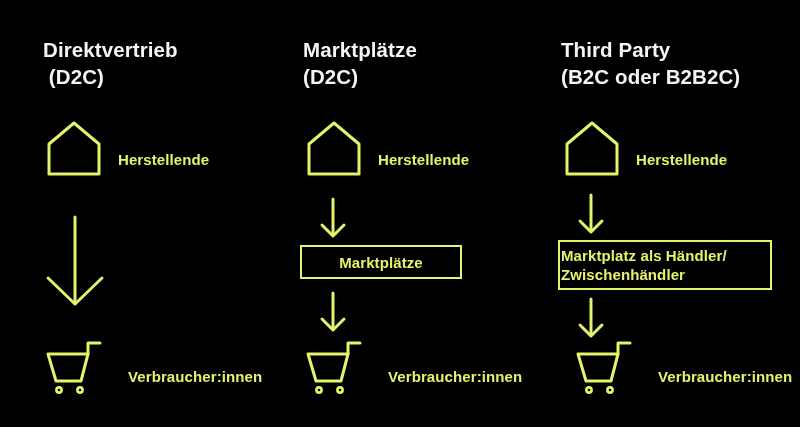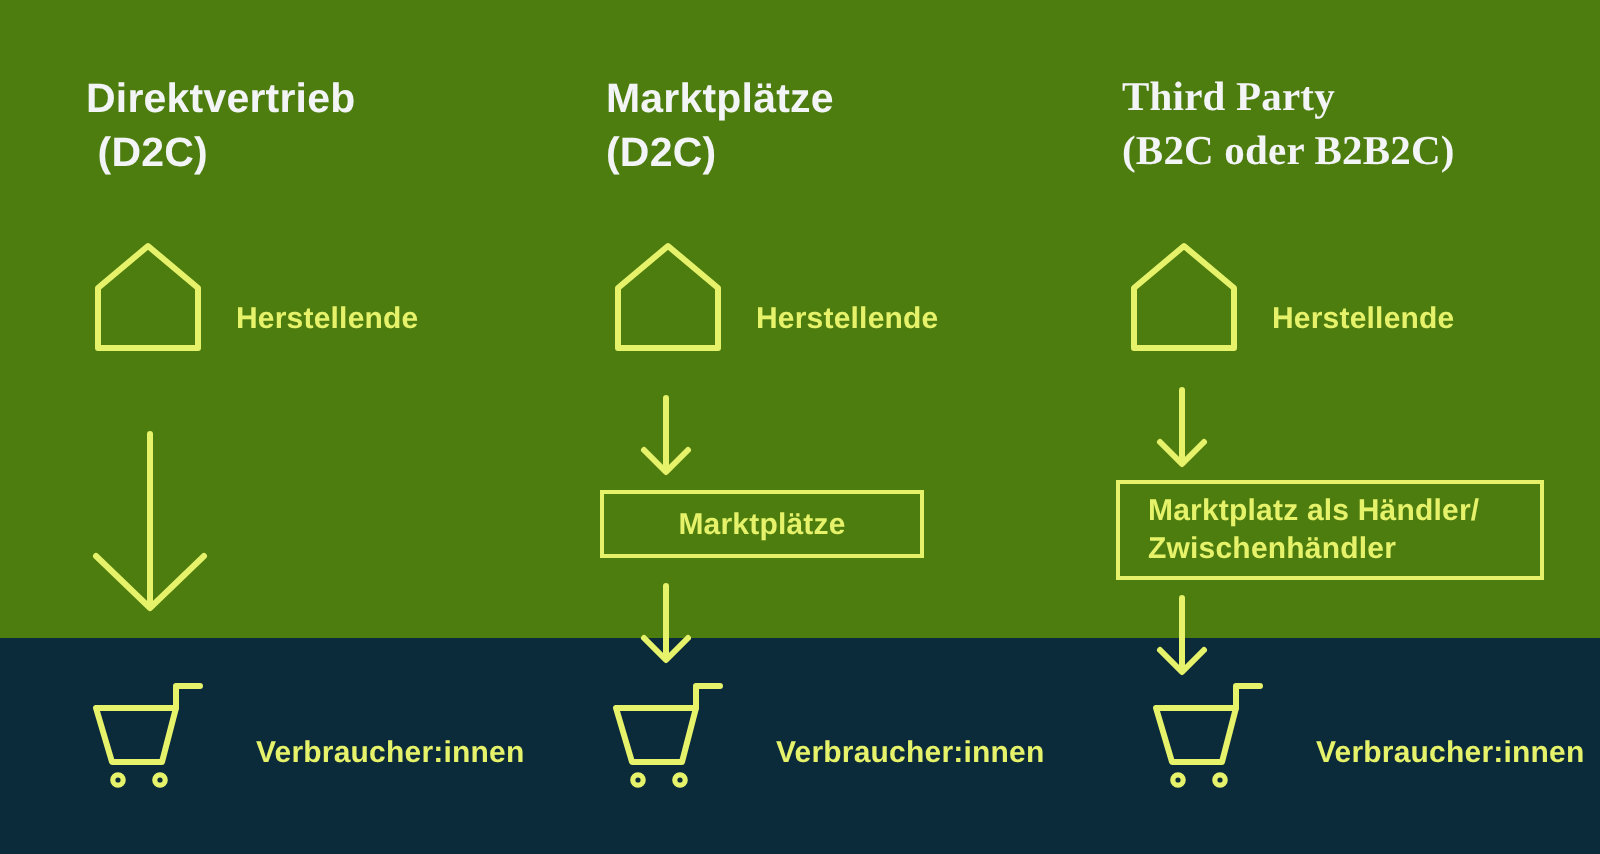--- a/index.html
+++ b/index.html
@@ -9,22 +9,22 @@
   body {
     width: 800px;
     height: 427px;
     background: #0b2b3a;
     font-family: "Liberation Sans", sans-serif;
     overflow: hidden;
   }
   #canvas {
     position: relative;
     width: 800px;
-    height: 319px;
-    background: #4d7c0f;
+    height: 427px;
+    background: #000000;
   }
   .col {
     position: absolute;
     top: 0;
     height: 427px;
     width: 260px;
   }
   #col-1 { left: 0px; }
   #col-2 { left: 258px; }
   #col-3 { left: 516px; }
@@ -34,21 +34,21 @@
     top: 36px;
     color: #f2f4f5;
     font-size: 20.5px;
     font-weight: bold;
     line-height: 27px;
     letter-spacing: 0.1px;
     white-space: pre;
   }
   #col-1 .col-title { left: 43px; }
   #col-2 .col-title { left: 45px; }
-  #col-3 .col-title { left: 45px; font-family: Liberation Serif, serif; }
+  #col-3 .col-title { left: 45px; }
 
   .node-row {
     position: absolute;
     display: flex;
     align-items: center;
   }
 
   .maker-row { top: 118px; }
   #col-1 .maker-row { left: 44px; }
   #col-2 .maker-row { left: 46px; }
@@ -94,21 +94,21 @@
     width: 162px;
     height: 34px;
     justify-content: center;
   }
   #box-marktplatz-haendler {
     left: 558px;
     top: 240px;
     width: 214px;
     height: 50px;
     justify-content: flex-start;
-    padding-left: 14px;
+    padding-left: 1px;
   }
   .box-text { white-space: pre; }
 </style>
 </head>
 <body>
 
 <div id="canvas">
 
   <div class="col" id="col-1">
 

